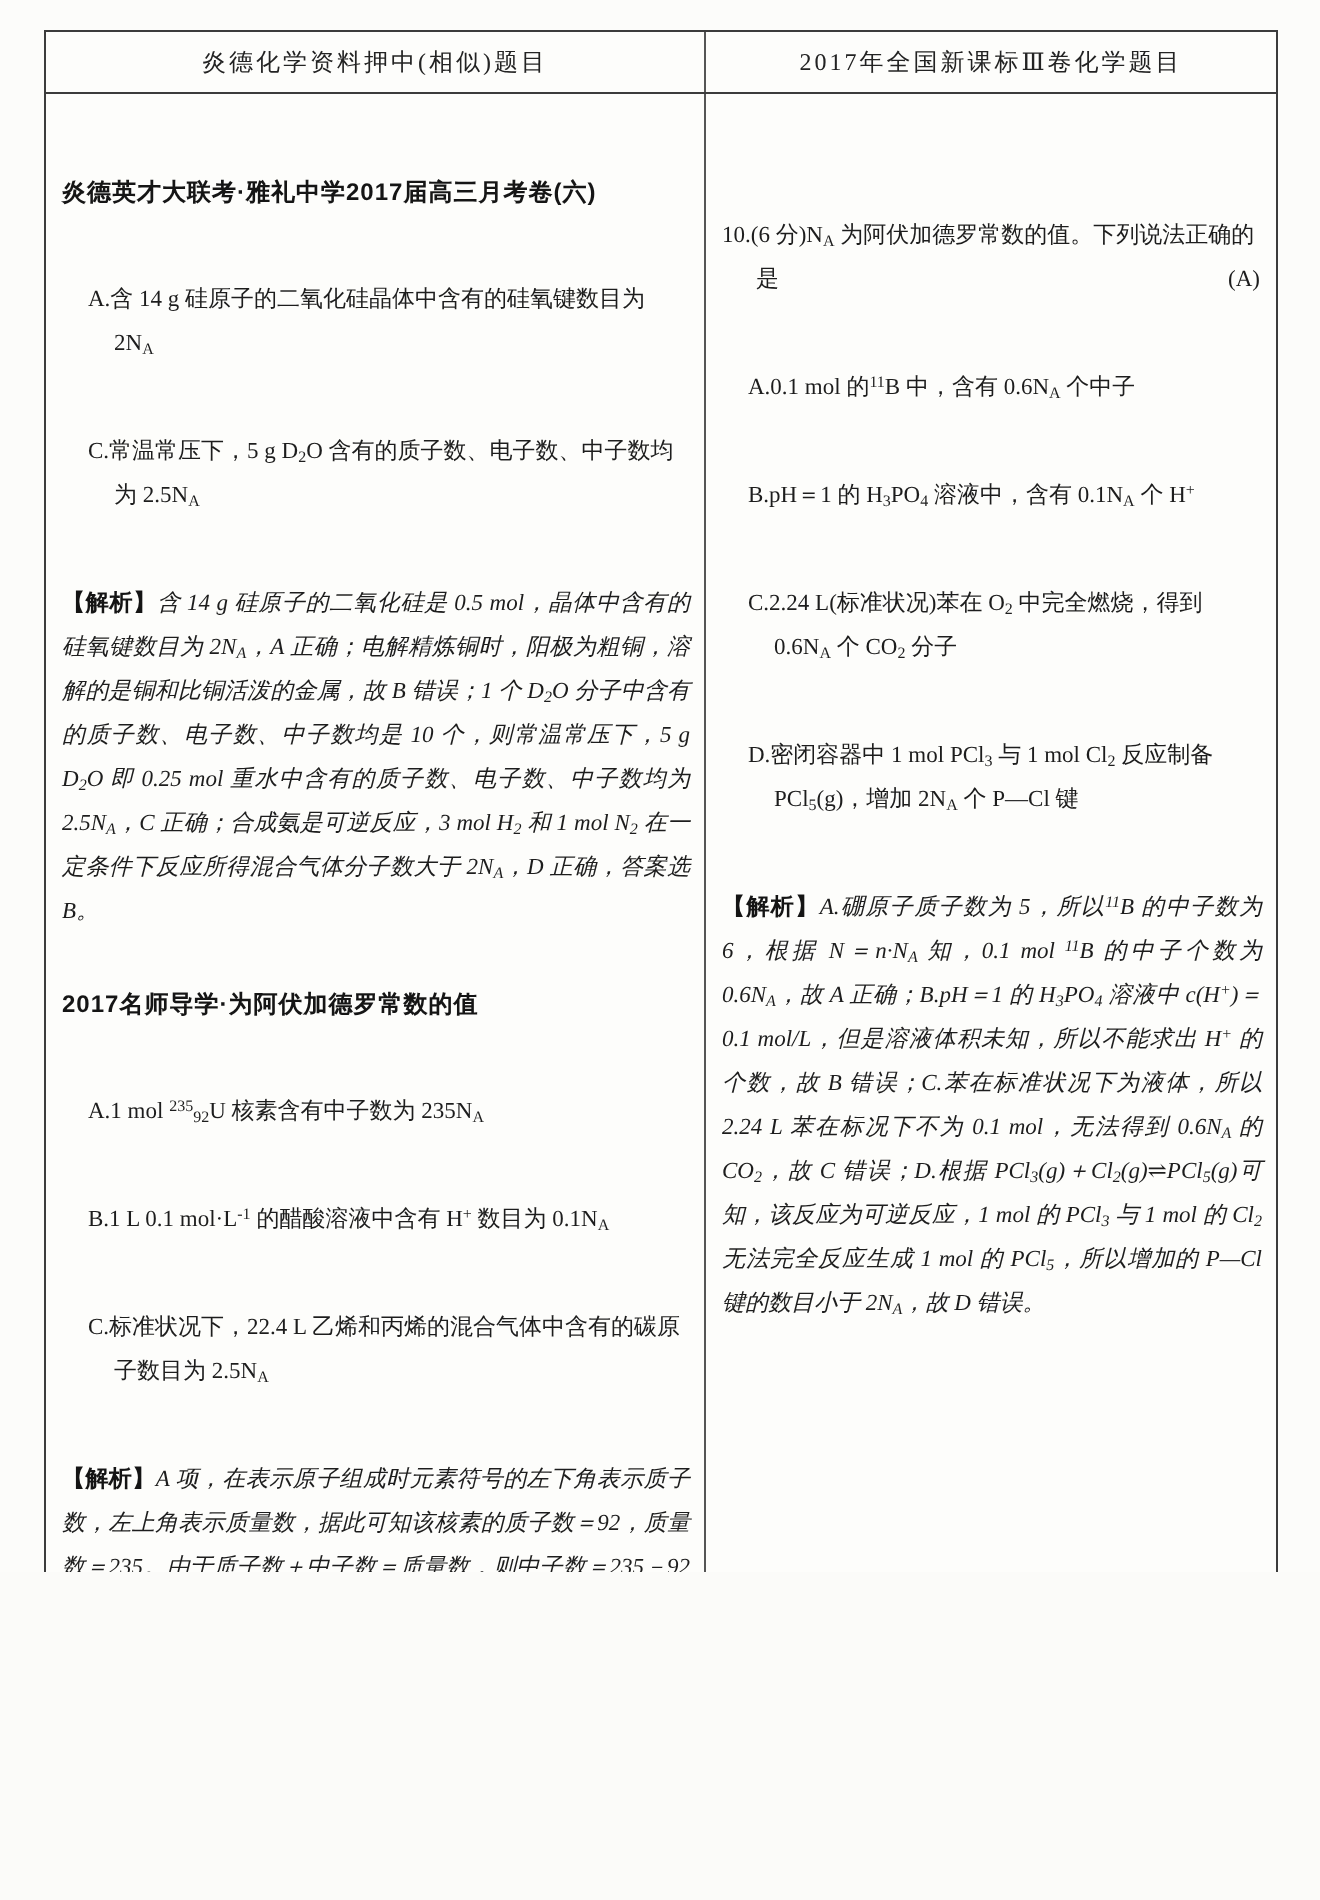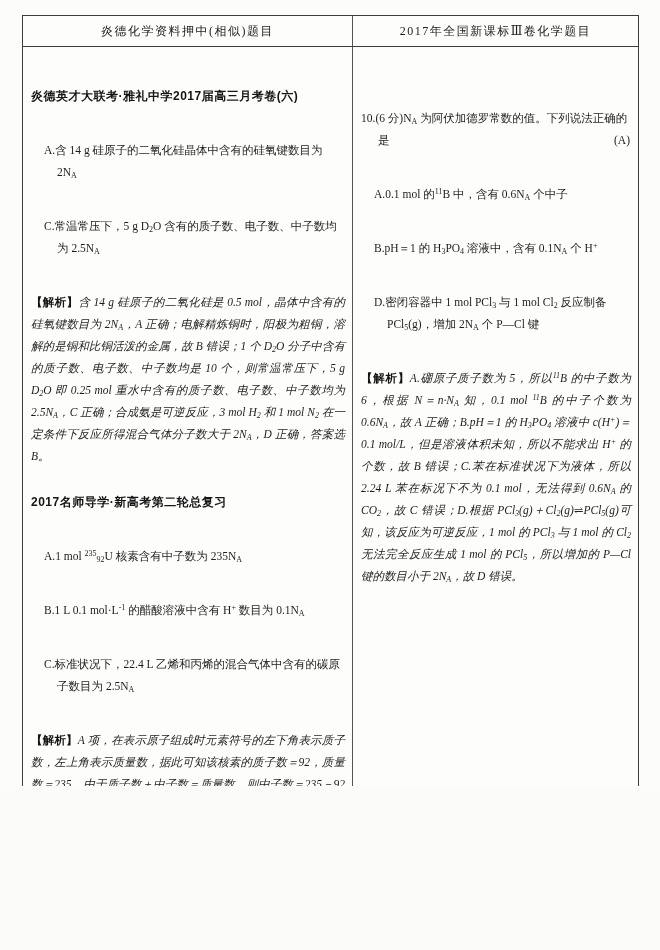--- a/index.html
+++ b/index.html
@@ -62,29 +62,30 @@
     <div class="header-row">
       <div class="hcell left">炎德化学资料押中(相似)题目</div>
       <div class="hcell right">2017年全国新课标Ⅲ卷化学题目</div>
     </div>
     <div class="body-row">
       <div class="bcol left" id="col-left">
           <div class="blk title">炎德英才大联考·雅礼中学2017届高三月考卷(六)</div>
           <div class="blk option">A.含 14 g 硅原子的二氧化硅晶体中含有的硅氧键数目为 2N<sub>A</sub></div>
           <div class="blk option">C.常温常压下，5 g D<sub>2</sub>O 含有的质子数、电子数、中子数均为 2.5N<sub>A</sub></div>
           <div class="blk analysis"><span class="ana-label">【解析】</span><span class="ana-body">含 14 g 硅原子的二氧化硅是 0.5 mol，晶体中含有的硅氧键数目为 2N<sub>A</sub>，A 正确；电解精炼铜时，阳极为粗铜，溶解的是铜和比铜活泼的金属，故 B 错误；1 个 D<sub>2</sub>O 分子中含有的质子数、电子数、中子数均是 10 个，则常温常压下，5 g D<sub>2</sub>O 即 0.25 mol 重水中含有的质子数、电子数、中子数均为 2.5N<sub>A</sub>，C 正确；合成氨是可逆反应，3 mol H<sub>2</sub> 和 1 mol N<sub>2</sub> 在一定条件下反应所得混合气体分子数大于 2N<sub>A</sub>，D 正确，答案选 B。</span></div>
-          <div class="blk title gap">2017名师导学·新高考第二轮总复习</div>
+          <div class="blk title gap">2017名师导学·为阿伏加德罗常数的值</div>
           <div class="blk option">A.1 mol <sup>235</sup><sub>92</sub>U 核素含有中子数为 235N<sub>A</sub></div>
           <div class="blk option">B.1 L 0.1 mol·L<sup>-1</sup> 的醋酸溶液中含有 H<sup>+</sup> 数目为 0.1N<sub>A</sub></div>
           <div class="blk option">C.标准状况下，22.4 L 乙烯和丙烯的混合气体中含有的碳原子数目为 2.5N<sub>A</sub></div>
           <div class="blk analysis"><span class="ana-label">【解析】</span><span class="ana-body">A 项，在表示原子组成时元素符号的左下角表示质子数，左上角表示质量数，据此可知该核素的质子数＝92，质量数＝235。由于质子数＋中子数＝质量数，则中子数＝235－92＝143，A 项错误；B 项，醋酸属于弱酸，B 项错误；C 项，因为不知乙烯与丙烯的比例关系，故无法计算所含碳原子数，C 项错误；D 项，常温常压下，1.6 g CH<sub>4</sub> 物质的量是 0.1 mol，含有共价键总数为0.4N<sub>A</sub>，D 项正确。</span></div>
         </div>
       <div class="bcol right" id="col-right">
           <div class="blk question">10.(6 分)N<sub>A</sub> 为阿伏加德罗常数的值。下列说法正确的是<span class="answer">(A)</span></div>
           <div class="blk option">A.0.1 mol 的<sup>11</sup>B 中，含有 0.6N<sub>A</sub> 个中子</div>
           <div class="blk option">B.pH＝1 的 H<sub>3</sub>PO<sub>4</sub> 溶液中，含有 0.1N<sub>A</sub> 个 H<sup>+</sup></div>
+          <div class="blk option">C.2.24 L(标准状况)苯在 O<sub>2</sub> 中完全燃烧，得到 0.6N<sub>A</sub> 个 CO<sub>2</sub> 分子</div>
           <div class="blk option">D.密闭容器中 1 mol PCl<sub>3</sub> 与 1 mol Cl<sub>2</sub> 反应制备 PCl<sub>5</sub>(g)，增加 2N<sub>A</sub> 个 P—Cl 键</div>
           <div class="blk analysis"><span class="ana-label">【解析】</span><span class="ana-body">A.硼原子质子数为 5，所以<sup>11</sup>B 的中子数为 6，根据 N＝n·N<sub>A</sub> 知，0.1 mol <sup>11</sup>B 的中子个数为 0.6N<sub>A</sub>，故 A 正确；B.pH＝1 的 H<sub>3</sub>PO<sub>4</sub> 溶液中 c(H<sup>+</sup>)＝0.1 mol/L，但是溶液体积未知，所以不能求出 H<sup>+</sup> 的个数，故 B 错误；C.苯在标准状况下为液体，所以 2.24 L 苯在标况下不为 0.1 mol，无法得到 0.6N<sub>A</sub> 的 CO<sub>2</sub>，故 C 错误；D.根据 PCl<sub>3</sub>(g)＋Cl<sub>2</sub>(g)⇌PCl<sub>5</sub>(g)可知，该反应为可逆反应，1 mol 的 PCl<sub>3</sub> 与 1 mol 的 Cl<sub>2</sub> 无法完全反应生成 1 mol 的 PCl<sub>5</sub>，所以增加的 P—Cl 键的数目小于 2N<sub>A</sub>，故 D 错误。</span></div>
         </div>
     </div>
   </div>
   <div class="footer">· 26 ·</div>
 </div>
 
 </body></html>

